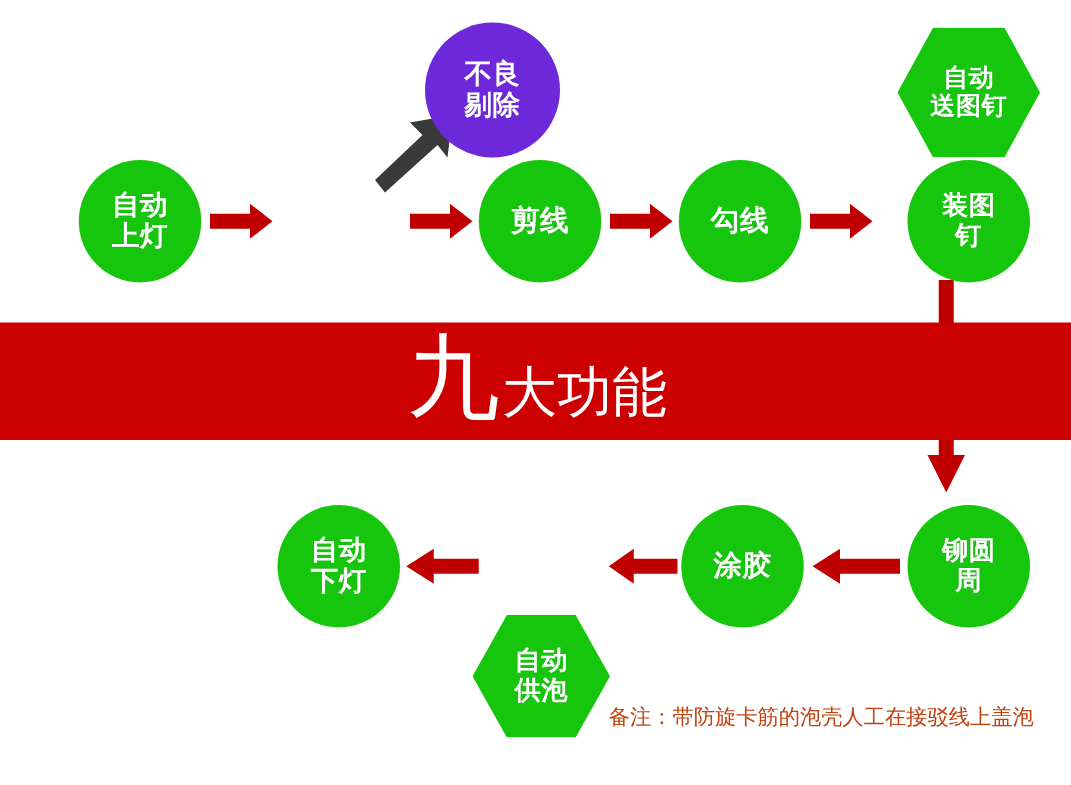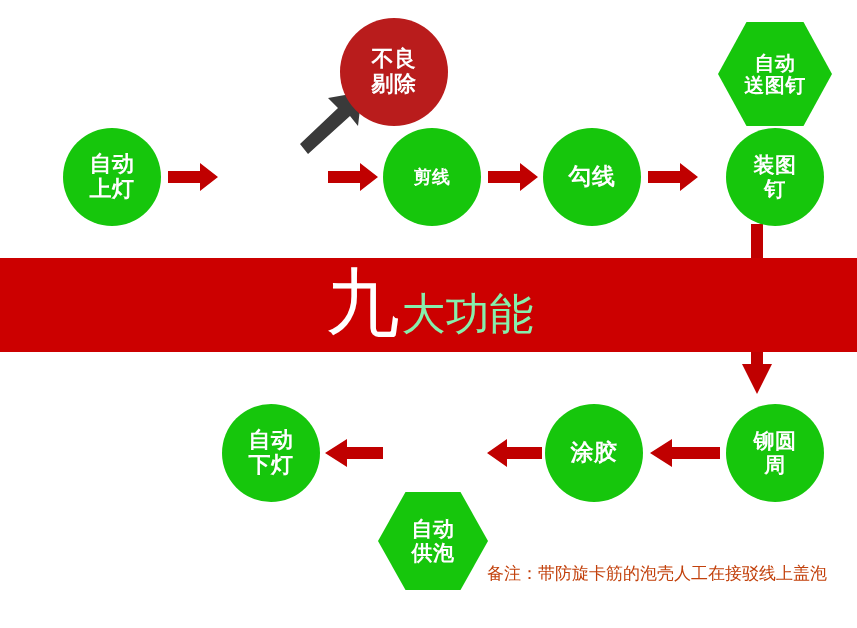--- a/index.html
+++ b/index.html
@@ -27,21 +27,21 @@
     font-weight: bold;
     line-height: 1.12;
     letter-spacing: 0.5px;
     box-sizing: border-box;
   }
   .circle {
     border-radius: 50%;
     background: #16c60c;
   }
   .circle.dark {
-    background: #b91c1c;
+    background: #6d28d9;
     align-items: center;
   }
   .hex {
     background: #16c60c;
     clip-path: polygon(25% 0%, 75% 0%, 100% 50%, 75% 100%, 25% 100%, 0% 50%);
   }
   .node .lbl {
     display: block;
     width: 100%;
     white-space: pre-line;
@@ -68,21 +68,21 @@
     font-family: "Liberation Serif", "DejaVu Serif", serif;
     font-size: 74px;
     color: #ffffff;
     line-height: 1;
     position: relative;
     top: -2px;
   }
   #banner .small {
     font-family: "Liberation Serif", "DejaVu Serif", serif;
     font-size: 44px;
-    color: #86efac;
+    color: #ffffff;
     line-height: 1;
     position: relative;
     top: 10px;
     left: 2px;
   }
 
   
   #footnote {
     position: absolute;
     left: 487px;
@@ -166,21 +166,21 @@
     <span class="lbl">不良
 剔除</span>
   </div>
 
   <div class="node circle" style="left:63px; top:128px; width:98px; height:98px; font-size:22px;">
     <span class="lbl">自动
 上灯</span>
   </div>
 
 
-  <div class="node circle" style="left:383px; top:128px; width:98px; height:98px; font-size:18px;">
+  <div class="node circle" style="left:383px; top:128px; width:98px; height:98px; font-size:23px;">
     <span class="lbl">剪线</span>
   </div>
 
   <div class="node circle" style="left:543px; top:128px; width:98px; height:98px; font-size:23px;justify-content:flex-end;">
     <span class="lbl">勾线</span>
   </div>
 
   <div class="node circle" style="left:545px; top:404px; width:98px; height:98px; font-size:23px;">
     <span class="lbl">涂胶</span>
   </div>

